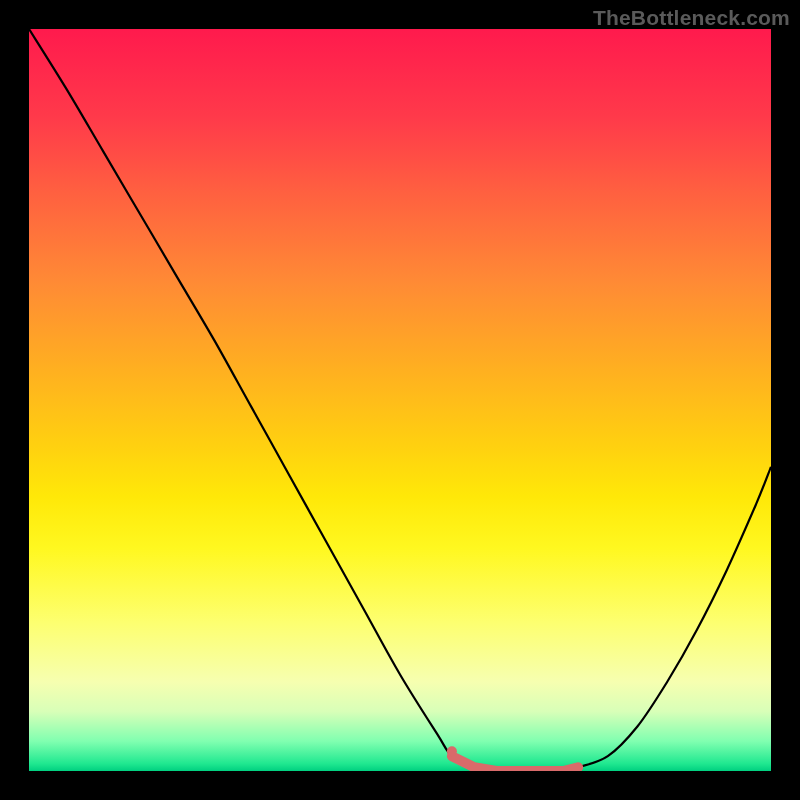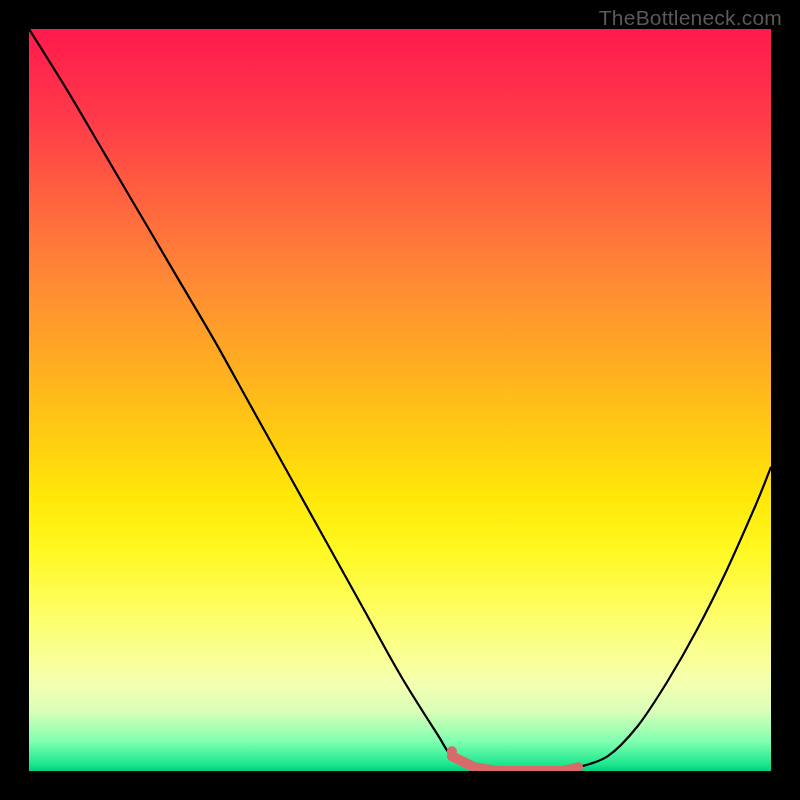--- a/index.html
+++ b/index.html
@@ -22,24 +22,24 @@
       #fdff70 80%,
       #f6ffb0 88%,
       #d8ffb8 92%,
       #80ffb0 96%,
       #20e890 99%,
       #00d080 100%);
   }
   .watermark {
     position: absolute;
     top: 6px;
-    right: 18px;
+    right: 10px;
     font-family: Arial, Helvetica, sans-serif;
     font-size: 21px;
-    font-weight: 400;
+    font-weight: 700;
     color: #5a5a5a;
     letter-spacing: 0.2px;
   }
   svg.curve {
     position: absolute;
     left: 0; top: 0;
     width: 742px; height: 742px;
   }
 </style>
 </head>

